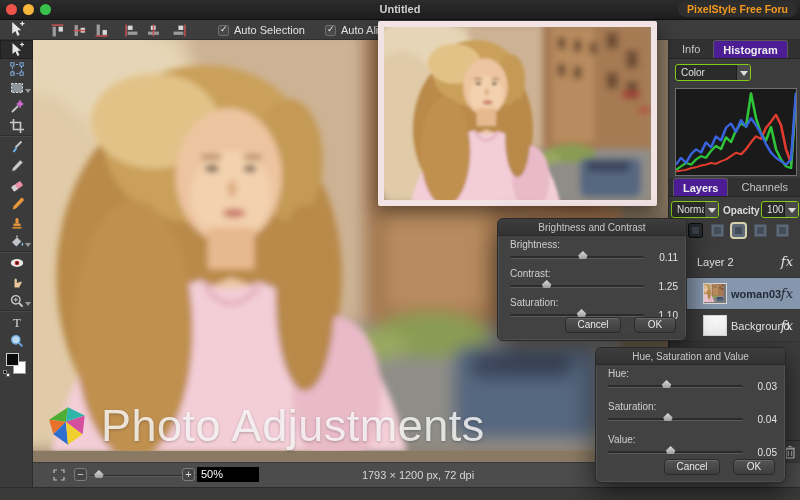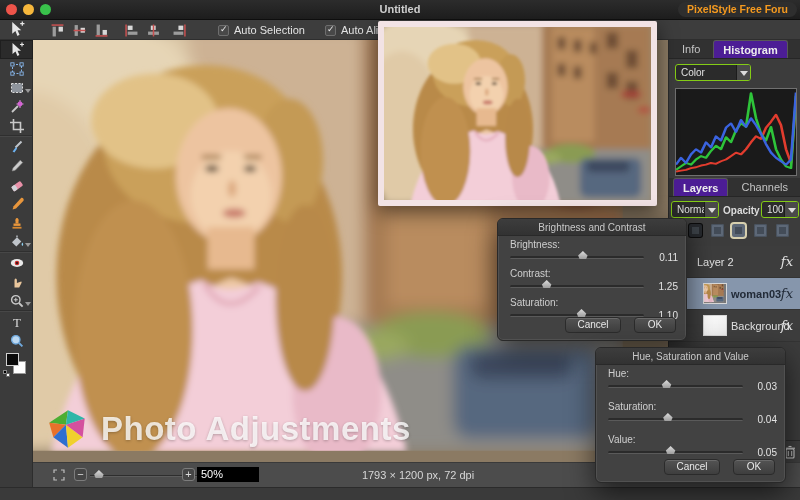--- a/index.html
+++ b/index.html
@@ -37,21 +37,21 @@
   .sw-w{position:absolute;left:13px;top:11px;width:13px;height:13px;background:#fff;border:1px solid #9a9a9a;z-index:1;}
   .sw-mini{position:absolute;left:3px;top:20px;width:8px;height:8px;z-index:3;}
   .sw-mini i{position:absolute;width:4px;height:4px;display:block;}
   .sw-mini .mb{left:0;top:0;background:#000;border:1px solid #888;}
   .sw-mini .mw{left:3px;top:3px;background:#fff;border:1px solid #666;}
 
   
   .canvas{left:33px;top:40px;width:635px;height:422px;overflow:hidden;background:#8b7a63;z-index:0;}
   .canvas svg.scene{display:block;}
   .watermark{position:absolute;left:12px;bottom:10px;display:flex;align-items:center;gap:10px;z-index:2;}
-  .wm-text{font-size:33px;font-weight:bold;color:rgba(255,255,255,0.8);letter-spacing:.5px;text-shadow:0 1px 3px rgba(0,0,0,.25);}
+  .wm-text{font-size:45px;font-weight:normal;color:rgba(255,255,255,0.8);letter-spacing:.5px;text-shadow:0 1px 3px rgba(0,0,0,.25);}
 
   
   .preview{left:378px;top:21px;width:279px;height:185px;background:#f2e3e5;border-radius:2px;box-shadow:0 6px 20px rgba(0,0,0,.55);padding:6px;z-index:5;}
   .pwrap{width:267px;height:173px;overflow:hidden;background:#9b8a70;}
 
   
   .rpanel{left:668px;top:40px;width:132px;height:422px;background:#3c3c3c;border-left:1px solid #2a2a2a;z-index:2;}
   .tabsrow{position:absolute;left:0;width:132px;height:19px;background:#313131;border-bottom:1px solid #262626;display:flex;align-items:flex-end;}
   .tab{height:18px;line-height:18px;padding:0 9px;font-size:11px;color:#c4c4c4;margin-left:4px;}
   .tab.sel{background:#4c1d95;border:1px solid #585858;border-bottom:none;border-radius:3px 3px 0 0;color:#ededed;font-weight:bold;}

